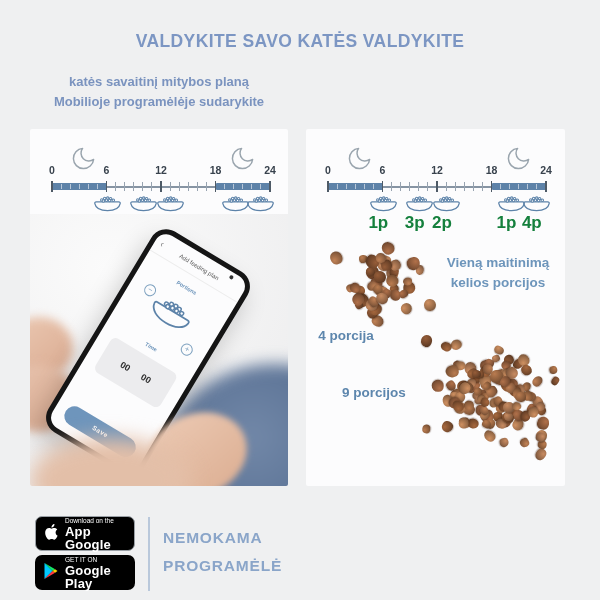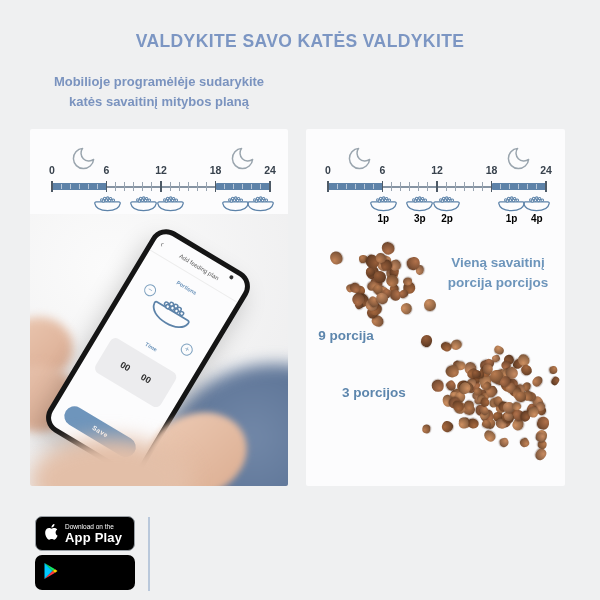--- a/index.html
+++ b/index.html
@@ -20,22 +20,22 @@
   .panel-right{left:306px;width:259px;}
 
   
   .timeline{position:absolute;left:0;top:8px;width:100%;height:95px;}
   .tl-label{position:absolute;top:27px;width:24px;text-align:center;font-size:10.5px;
     font-weight:700;color:#38424d;}
   .tl-base{position:absolute;height:1.5px;background:#8694a3;}
   .tl-fill{position:absolute;background:#5d82a8;border-radius:1px;}
   .tl-tick{position:absolute;}
   .moon,.bowl{position:absolute;}
-  .portion{position:absolute;top:76px;width:30px;text-align:center;font-size:10px;
-    font-weight:700;color:#000000;}
+  .portion{position:absolute;top:76px;width:30px;font-size:17px;
+    font-weight:700;color:#15803d;}
 
   
   .photo{position:absolute;left:0;top:85px;width:258px;height:272px;overflow:hidden;
     background:radial-gradient(circle at 30% 20%,#fbfbfb,#ededee 85%);}
   .blob{position:absolute;border-radius:50%;}
   .denim{left:130px;top:150px;width:230px;height:210px;filter:blur(8px);
     background:radial-gradient(circle at 40% 35%,#7288a8,#51698d 65%,#44597b);z-index:1;}
   .finger1{left:-25px;top:103px;width:68px;height:62px;filter:blur(5px);
     background:linear-gradient(140deg,#eccab4,#d9a98f);z-index:1;}
   .finger2{left:-28px;top:150px;width:74px;height:68px;filter:blur(5px);
@@ -100,22 +100,22 @@
     font-weight:700;color:#9b9b9b;letter-spacing:.4px;}
 </style>
 </head>
 <body>
 
 <div class="stage">
 
   <div class="main-title">VALDYKITE SAVO KATĖS VALDYKITE</div>
 
   <div class="subtitle sub-left">
+    <span>katės savaitinį mitybos planą</span>
     <span>Mobilioje programėlėje sudarykite</span>
-    <span>katės savaitinį mitybos planą</span>
   </div>
 
   <div class="panel panel-left">
     <div class="timeline" id="tl-left">
         <div class="tl-base" style="left: 22px; top: 49px; width: 218px;"></div>
         <div class="tl-fill" style="left: 22px; top: 46px; width: 54.5px; height: 7px;"></div>
         <div class="tl-fill" style="left: 185.5px; top: 46px; width: 54.5px; height: 7px;"></div>
         <div class="tl-tick" style="left: 21.25px; top: 44px; width: 1.5px; height: 11px; background: rgb(78, 90, 102);"></div>
         <div class="tl-tick" style="left: 30.5833px; top: 47px; width: 1px; height: 5px; background: rgba(255, 255, 255, 0.55);"></div>
         <div class="tl-tick" style="left: 39.6667px; top: 47px; width: 1px; height: 5px; background: rgba(255, 255, 255, 0.55);"></div>
@@ -391,22 +391,22 @@
               <circle cx="18.6" cy="5.8" r="1.2"></circle>
               <circle cx="12" cy="5.9" r="1.2"></circle>
               <circle cx="15" cy="6.1" r="1.2"></circle>
               <circle cx="9" cy="6.6" r="1.2"></circle>
             </g>
           </svg></div>
         <div class="portion" style="left: 215.917px;">4p</div>
       </div>
 
     <div class="note">
-      <span>Vieną savaitinį</span>
-      <span>porcija porcijos</span>
+      <span>Vieną maitinimą</span>
+      <span>kelios porcijos</span>
     </div>
 
     <div id="kibble">
         <div class="kib" style="left: 48.9px; top: 156.9px; width: 10.3px; height: 9.9px; border-radius: 50% 50% 55% 45%; transform: rotate(92deg); background: radial-gradient(circle at 35% 30%, rgb(166, 104, 62), rgb(123, 77, 46) 55%, rgb(76, 48, 29));"></div>
         <div class="kib" style="left: 71.5px; top: 131.4px; width: 10.7px; height: 11.4px; border-radius: 48% 52% 50% 50%; transform: rotate(316deg); background: radial-gradient(circle at 35% 30%, rgb(200, 139, 97), rgb(148, 103, 72) 55%, rgb(92, 64, 45));"></div>
         <div class="kib" style="left: 39.8px; top: 154.8px; width: 8.4px; height: 8px; border-radius: 50% 50% 55% 45%; transform: rotate(244deg); background: radial-gradient(circle at 35% 30%, rgb(193, 130, 86), rgb(143, 96, 64) 55%, rgb(89, 60, 40));"></div>
         <div class="kib" style="left: 109.2px; top: 137.4px; width: 9.8px; height: 8.1px; border-radius: 48% 52% 50% 50%; transform: rotate(276deg); background: radial-gradient(circle at 35% 30%, rgb(200, 139, 97), rgb(148, 103, 72) 55%, rgb(92, 64, 45));"></div>
         <div class="kib" style="left: 66px; top: 176.3px; width: 9.7px; height: 8.3px; border-radius: 48% 52% 50% 50%; transform: rotate(328deg); background: radial-gradient(circle at 35% 30%, rgb(200, 139, 97), rgb(148, 103, 72) 55%, rgb(92, 64, 45));"></div>
         <div class="kib" style="left: 60.4px; top: 136.6px; width: 12.6px; height: 12.9px; border-radius: 50% 50% 55% 45%; transform: rotate(331deg); background: radial-gradient(circle at 35% 30%, rgb(150, 93, 57), rgb(111, 69, 42) 55%, rgb(69, 43, 26));"></div>
         <div class="kib" style="left: 66.4px; top: 186.2px; width: 11px; height: 11.7px; border-radius: 50% 50% 55% 45%; transform: rotate(294deg); background: radial-gradient(circle at 35% 30%, rgb(193, 130, 86), rgb(143, 96, 64) 55%, rgb(89, 60, 40));"></div>
@@ -564,47 +564,53 @@
         <div class="kib" style="left: 208.9px; top: 262.9px; width: 10.9px; height: 10.2px; border-radius: 52% 48% 46% 54%; transform: rotate(3deg); background: radial-gradient(circle at 35% 30%, rgb(186, 124, 80), rgb(138, 92, 59) 55%, rgb(86, 57, 37));"></div>
         <div class="kib" style="left: 168.1px; top: 259.1px; width: 8.1px; height: 6.8px; border-radius: 48% 52% 50% 50%; transform: rotate(329deg); background: radial-gradient(circle at 35% 30%, rgb(186, 124, 80), rgb(138, 92, 59) 55%, rgb(86, 57, 37));"></div>
         <div class="kib" style="left: 173.5px; top: 268.8px; width: 9.4px; height: 9.1px; border-radius: 50% 50% 55% 45%; transform: rotate(112deg); background: radial-gradient(circle at 35% 30%, rgb(166, 104, 62), rgb(123, 77, 46) 55%, rgb(76, 48, 29));"></div>
         <div class="kib" style="left: 215px; top: 236.4px; width: 10.7px; height: 10.1px; border-radius: 48% 52% 50% 50%; transform: rotate(34deg); background: radial-gradient(circle at 35% 30%, rgb(166, 104, 62), rgb(123, 77, 46) 55%, rgb(76, 48, 29));"></div>
         <div class="kib" style="left: 176.7px; top: 234.7px; width: 9.5px; height: 10.1px; border-radius: 50% 50% 55% 45%; transform: rotate(93deg); background: radial-gradient(circle at 35% 30%, rgb(193, 130, 86), rgb(143, 96, 64) 55%, rgb(89, 60, 40));"></div>
         <div class="kib" style="left: 199.7px; top: 238.1px; width: 11.7px; height: 12px; border-radius: 48% 52% 50% 50%; transform: rotate(146deg); background: radial-gradient(circle at 35% 30%, rgb(200, 139, 97), rgb(148, 103, 72) 55%, rgb(92, 64, 45));"></div>
         <div class="kib" style="left: 194.1px; top: 247.8px; width: 10.6px; height: 9.1px; border-radius: 45% 55% 52% 48%; transform: rotate(306deg); background: radial-gradient(circle at 35% 30%, rgb(177, 113, 74), rgb(131, 84, 55) 55%, rgb(81, 52, 34));"></div>
         <div class="kib" style="left: 165.9px; top: 240.5px; width: 8.7px; height: 8.1px; border-radius: 48% 52% 50% 50%; transform: rotate(355deg); background: radial-gradient(circle at 35% 30%, rgb(150, 93, 57), rgb(111, 69, 42) 55%, rgb(69, 43, 26));"></div>
       </div>
 
-    <div class="pile-label pl1">9 porcija</div>
-    <div class="pile-label pl2">3 porcijos</div>
+    <div class="pile-label pl1">4 porcija</div>
+    <div class="pile-label pl2">9 porcijos</div>
   </div>
 
   <div class="badge apple">
     <span>
       <svg width="13" height="16" viewBox="0 0 16 20">
         <path fill="#fff" d="M13.1,10.6c0-2.5,2-3.7,2.1-3.8c-1.1-1.7-2.9-1.9-3.5-1.9c-1.5-0.2-2.9,0.9-3.7,0.9 c-0.8,0-1.9-0.9-3.2-0.8C3.2,5,1.7,6,0.9,7.5c-1.7,3-0.4,7.4,1.2,9.8c0.8,1.2,1.7,2.5,3,2.4c1.2,0,1.7-0.8,3.1-0.8 c1.4,0,1.9,0.8,3.2,0.8c1.3,0,2.1-1.2,2.9-2.4c0.9-1.4,1.3-2.7,1.3-2.8C15.5,14.5,13.1,13.6,13.1,10.6z M10.7,3.2 c0.7-0.8,1.1-1.9,1-3.1c-0.9,0-2.1,0.6-2.8,1.4C8.3,2.2,7.8,3.4,7.9,4.5C9,4.6,10,4,10.7,3.2z"></path>
       </svg>
     </span>
     <span>
       <div class="l1">Download on the</div>
-      <div class="l2">App Play</div>
+      <div class="l2">App Google</div>
     </span>
   </div>
 
   <div class="badge gplay">
     <span>
       <svg width="14" height="16" viewBox="0 0 13 16">
         <polygon points="0,0 8,8 0,16" fill="#00c9ff"></polygon>
         <polygon points="0,0 10.6,6.3 8,8" fill="#13e768"></polygon>
         <polygon points="0,16 10.6,9.7 8,8" fill="#ff3a44"></polygon>
         <polygon points="8,8 10.6,6.3 13,8 10.6,9.7" fill="#ffd200"></polygon>
       </svg>
     </span>
+    <span>
+      <div class="l1">GET IT ON</div>
+      <div class="l2">Google Play</div>
+    </span>
   </div>
 
   <div class="footer-div"></div>
 
   <div class="free-app">
+    <span>NEMOKAMA</span>
+    <span>PROGRAMĖLĖ</span>
   </div>
 
 
 
 </div>
 
 </body></html>

